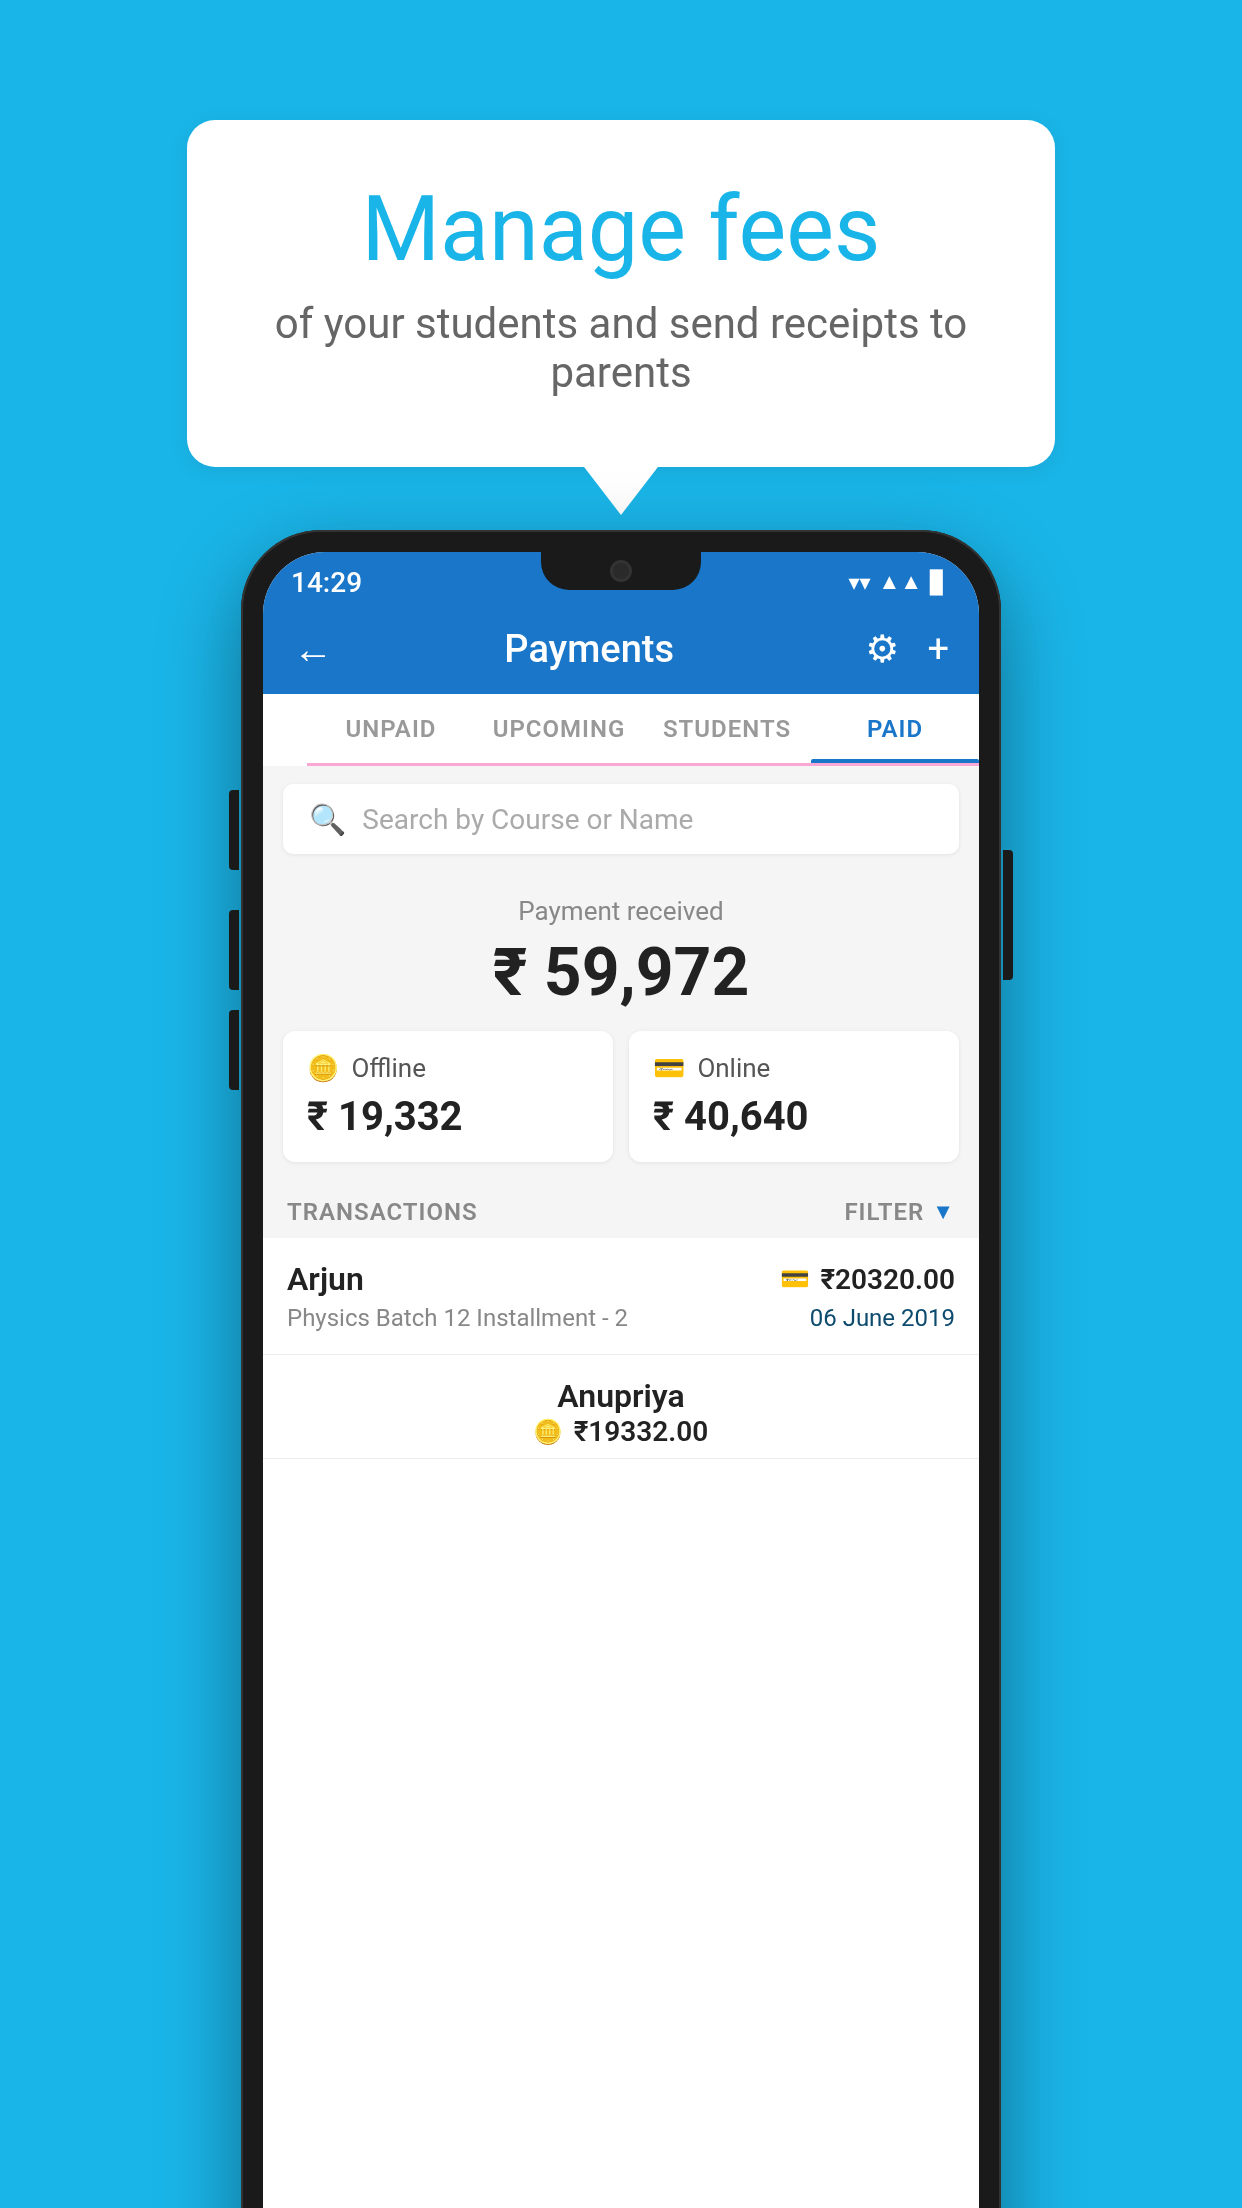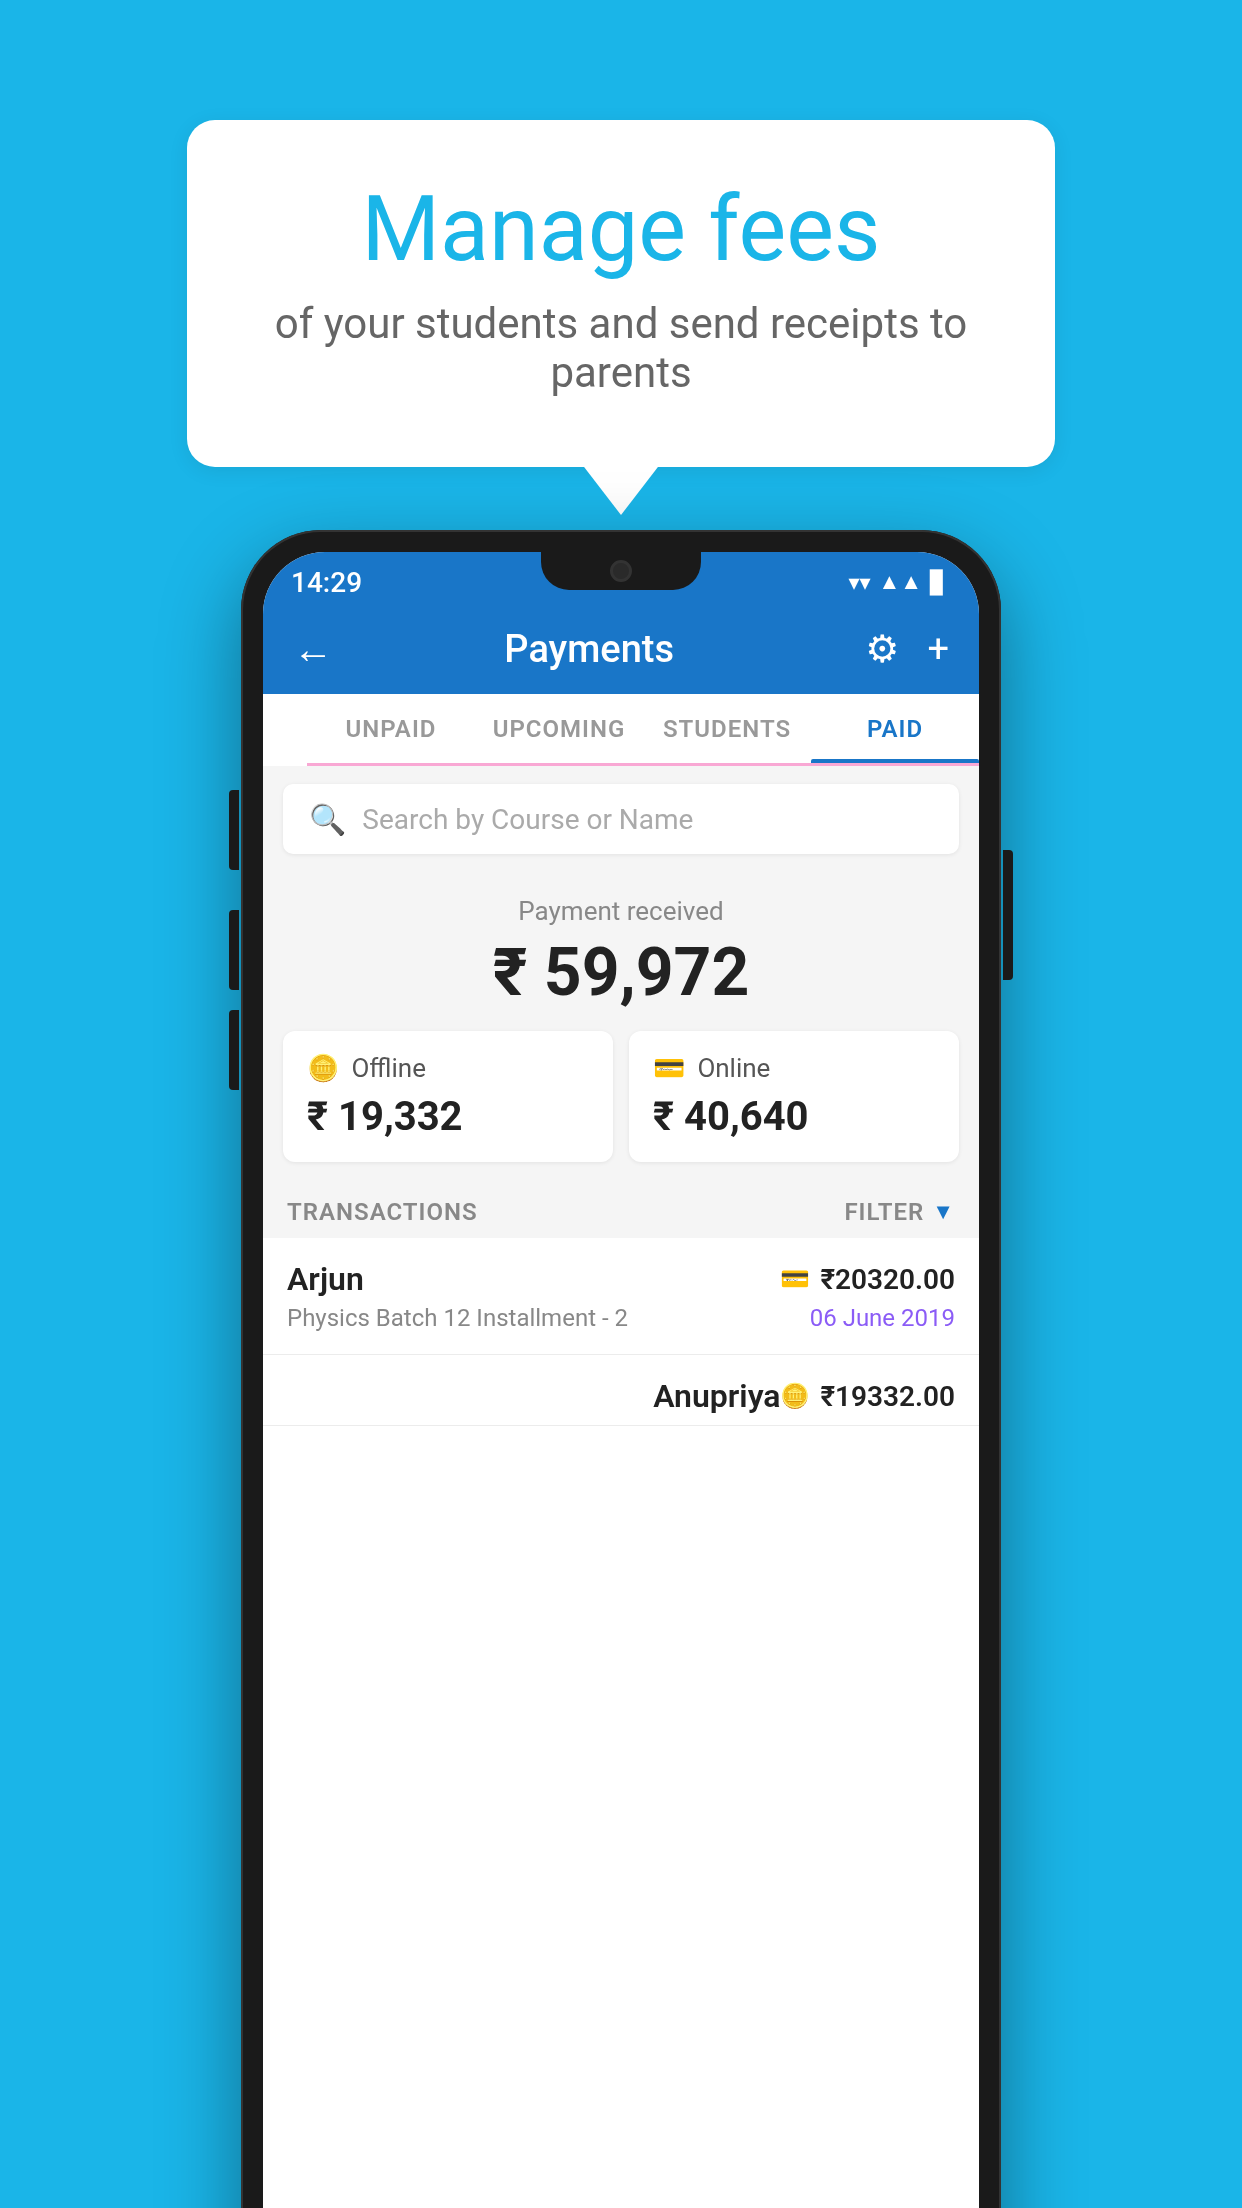--- a/index.html
+++ b/index.html
@@ -392,33 +392,34 @@
       justify-content: space-between;
     }
 
     .course-info {
       font-size: 24px;
       color: #888;
     }
 
     .transaction-date {
       font-size: 24px;
-      color: #8b5cf6;
+      color: #0c4a6e;
     }
 
     .partial-row {
       background: white;
       padding: 22px 24px 10px;
       border-bottom: 1px solid #ececec;
     }
 
     .partial-top {
       display: flex;
-      justify-content: flex-end;
-      align-items: center;
+      justify-content: center;
+      align-items: center;
+      flex-direction: column;
     }
   </style>
 </head>
 <body>
 
 <div class="hero-section">
   <div class="speech-bubble">
     <div class="bubble-title">Manage fees</div>
     <div class="bubble-subtitle">of your students and send receipts to parents</div>
   </div>

